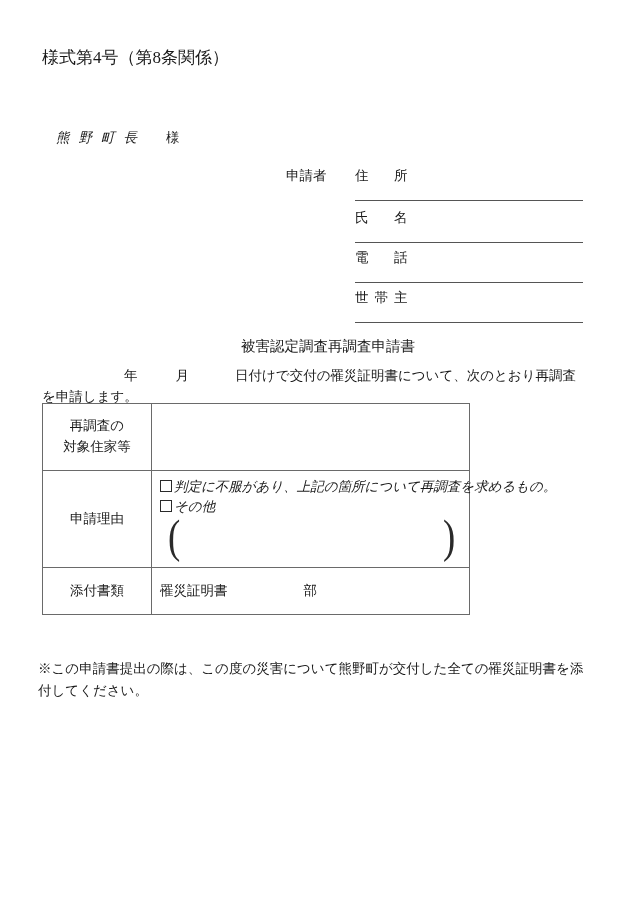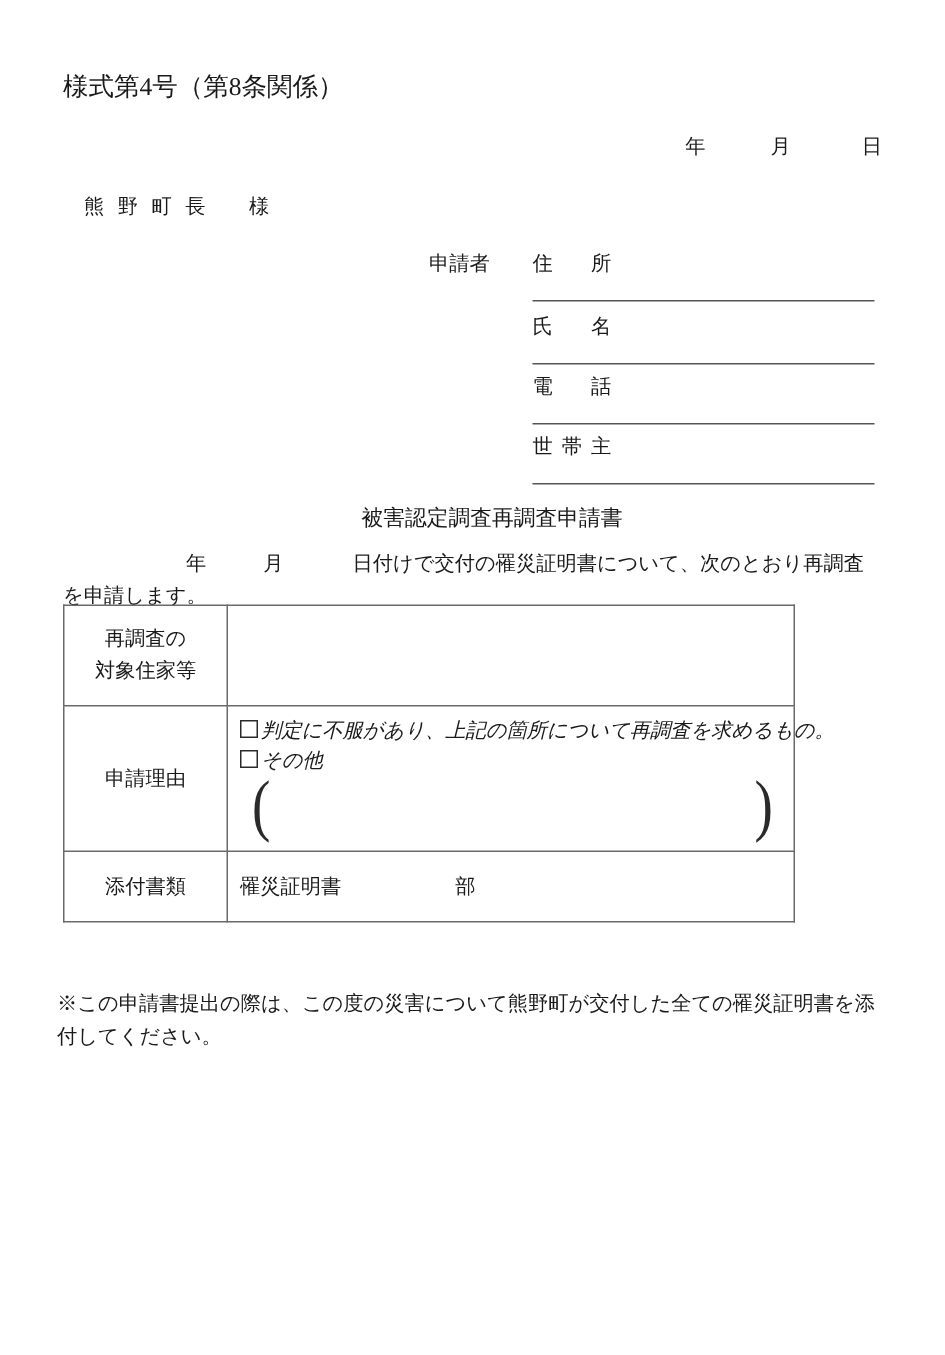--- a/index.html
+++ b/index.html
@@ -45,21 +45,21 @@
   .date-line-top .d-m { margin-right: 44px; }
   .date-line-top .d-d { margin-right: 0px; }
 
   .addressee {
     position: absolute;
     left: 56px;
     top: 128px;
     font-size: 13.5px;
     white-space: nowrap;
   }
-  .addressee .town { letter-spacing: 9px; }
+  .addressee .town { letter-spacing: 9px; font-style: italic; }
   .addressee .honorific { margin-left: 20px; }
 
   
   .applicant-label {
     position: absolute;
     left: 286px;
     top: 166px;
     font-size: 13.5px;
     white-space: nowrap;
   }
@@ -102,21 +102,21 @@
   }
   .intro .pre-y { display: inline-block; width: 82px; }
   .intro .gap-m { display: inline-block; width: 38px; }
   .intro .gap-d { display: inline-block; width: 46px; }
 
   
   .form-table {
     position: absolute;
     left: 42px;
     top: 403px;
-    width: 488px;
+    width: 428px;
     border-collapse: collapse;
     table-layout: fixed;
     font-size: 13.5px;
   }
   .form-table td {
     border: 1px solid #6a6a6a;
     padding: 0;
     vertical-align: middle;
   }
   .form-table td.lbl {
@@ -186,25 +186,20 @@
     line-height: 1.6;
   }
 </style>
 </head>
 <body>
 
 <div class="page">
 
   <div class="form-no">様式第4号（第8条関係）</div>
 
-  <div class="date-line-top">
-    <span class="d-y">年</span>
-    <span class="d-m">月</span>
-    <span class="d-d">日</span>
-  </div>
 
   <div class="addressee">
     <span class="town">熊野町長</span><span class="honorific">様</span>
   </div>
 
   <div class="applicant-label">申請者</div>
 
   <div class="field-row r1">
     <span class="fl">住　所</span><span></span>
   </div>

